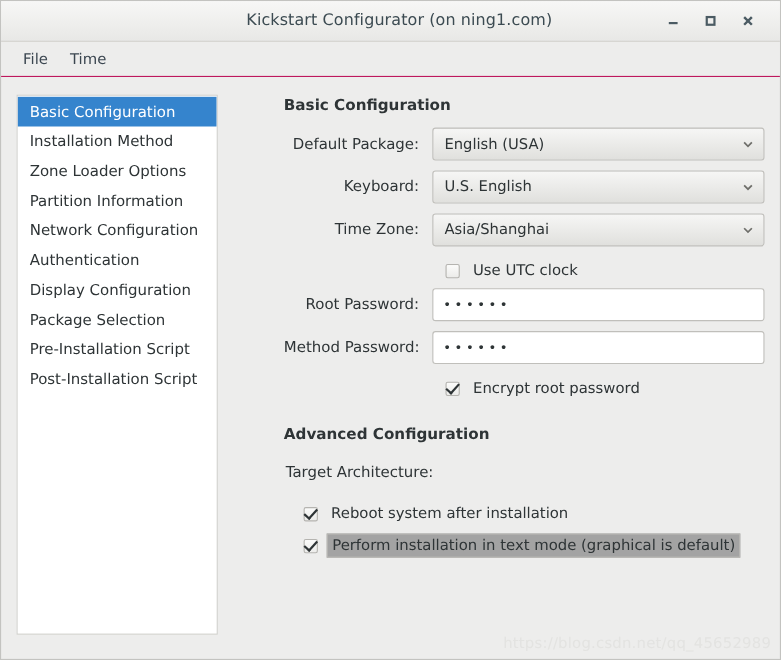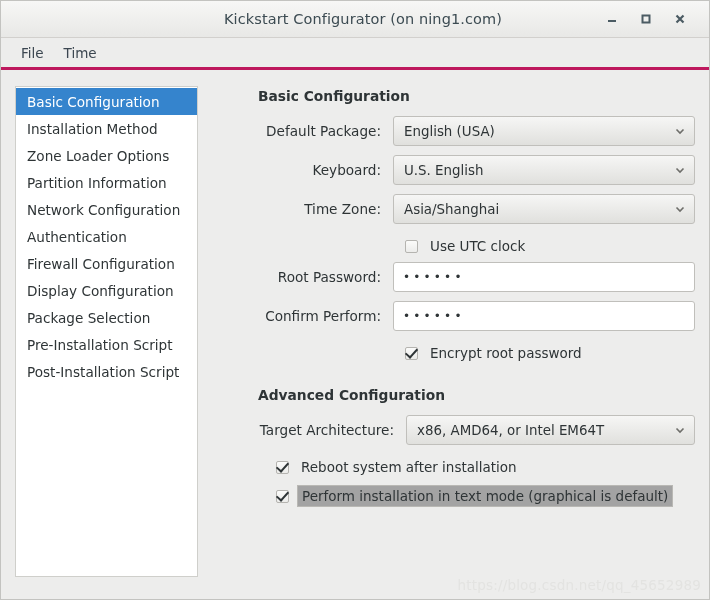--- a/index.html
+++ b/index.html
@@ -47,21 +47,21 @@
     color: #4b5b63;
   }
   .win-btn svg { display: block; }
   
   #menubar {
     height: 32px;
     background: #ededec;
     display: flex; align-items: center;
     padding-left: 11px;
     flex: none;
-    border-bottom: 3px solid #be185d;
+    border-bottom: 1px solid #be185d;
   }
   .menu-item {
     font-size: 13.5px;
     color: #3b4650;
     padding: 3px 9px;
     margin-right: 2px;
     border-radius: 2px;
   }
   
   #body {
@@ -231,21 +231,20 @@
 
   <div id="body">
 
     <div id="sidebar">
       <div class="side-item selected">Basic Configuration</div>
       <div class="side-item">Installation Method</div>
       <div class="side-item">Zone Loader Options</div>
       <div class="side-item">Partition Information</div>
       <div class="side-item">Network Configuration</div>
       <div class="side-item">Authentication</div>
-      <div class="side-item">Firewall Configuration</div>
       <div class="side-item">Display Configuration</div>
       <div class="side-item">Package Selection</div>
       <div class="side-item">Pre-Installation Script</div>
       <div class="side-item">Post-Installation Script</div>
     </div>
 
     <div id="main">
 
       <div class="section-title">Basic Configuration</div>
 
@@ -291,43 +290,35 @@
       </div>
 
       <div class="row">
         <div class="row-label">Root Password:</div>
         <div class="entry">
           <span class="dots">••••••</span>
         </div>
       </div>
 
       <div class="row">
-        <div class="row-label">Confirm Perform:</div>
+        <div class="row-label">Method Password:</div>
         <div class="entry">
           <span class="dots">••••••</span>
         </div>
       </div>
 
       <div class="check-row indent-lbl">
         <div class="cbox checked"></div>
         <div class="check-label">Encrypt root password</div>
       </div>
 
       <div class="section-title" id="adv-title">Advanced Configuration</div>
 
       <div class="row" id="arch-row">
         <div class="row-label">Target Architecture:</div>
-        <div class="combo">
-          <span class="val">x86, AMD64, or Intel EM64T</span>
-          <span class="chev">
-            <svg width="12" height="12" viewBox="0 0 12 12">
-                <path d="M2.5 4.5 L6 8 L9.5 4.5" fill="none" stroke="#6e6e6a" stroke-width="1.6"></path>
-              </svg>
-          </span>
-        </div>
       </div>
 
       <div class="check-row indent-adv">
         <div class="cbox checked"></div>
         <div class="check-label">Reboot system after installation</div>
       </div>
 
       <div class="check-row indent-adv">
         <div class="cbox checked"></div>
         <div class="check-label focused">Perform installation in text mode (graphical is default)</div>

